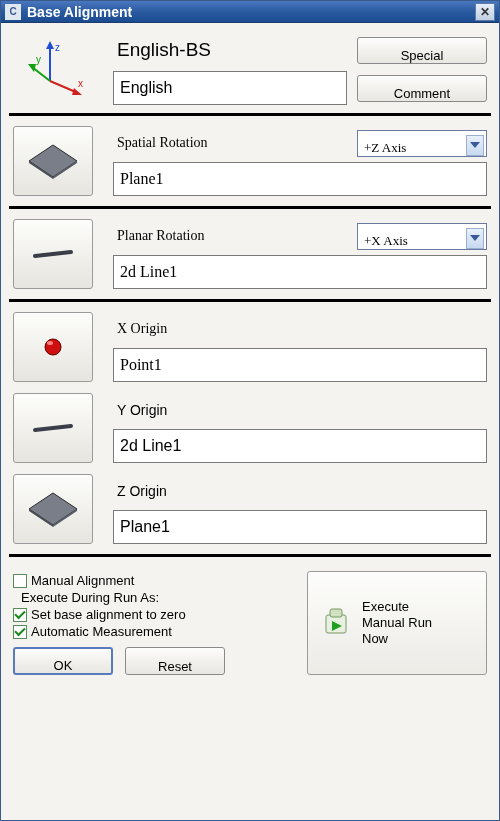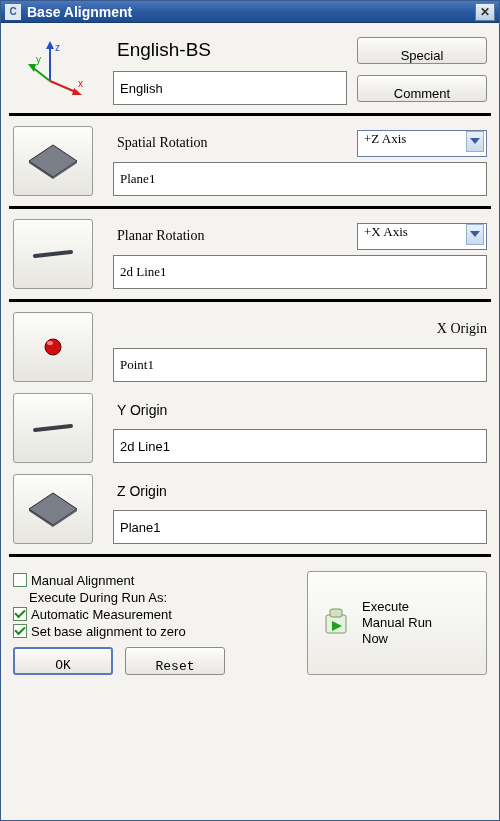--- a/index.html
+++ b/index.html
@@ -69,30 +69,30 @@
     justify-content: center;
     font-size: 13px;
     cursor: default;
     padding: 0 8px;
   }
   .input {
     background: #fff;
     border: 1px solid #7a7a7a;
     height: 26px;
     padding: 16px 6px;
-    font-size: 13px;
+    font-size: 16px;
     display: flex;
     align-items: center;
   }
   .select {
     background: #fff;
     border: 1px solid #6a7aa0;
     height: 27px;
     display: flex;
-    align-items: flex-start;
+    align-items: flex-end;
     font-size: 13px;
     padding: 0 2px 0 6px;
   }
   .select-caret {
     margin-left: auto;
     width: 18px; height: 21px;
     background: linear-gradient(to bottom,#e8f0fb,#c8daf0);
     border: 1px solid #9ab0d0;
     display:flex;align-items:center;justify-content:center;
   }
@@ -118,21 +118,21 @@
   .sec {
     display: grid;
     grid-template-columns: 90px 1fr 130px;
     grid-template-rows: 30px 30px;
     column-gap: 10px;
     row-gap: 6px;
     align-items: center;
     padding: 4px 2px;
     font-family: Liberation Serif, serif;
   }
-  .sec.nosel { grid-template-columns: 90px 1fr; text-align: right; }
+  .sec.nosel { grid-template-columns: 90px 1fr; }
   .sec-icon {
     grid-row: 1 / span 2;
     width: 80px; height: 70px;
     background: linear-gradient(to bottom, #fdfdfb, #e6e5df);
     border: 1px solid #9a9a9a;
     border-radius: 3px;
     display:flex;align-items:center;justify-content:center;
   }
   .sec-label { font-size: 14px; padding-left:4px; }
   .sec-input { grid-column: 2 / -1; }
@@ -146,21 +146,21 @@
     padding: 4px 2px;
     margin-top: 2px;
   }
   
   .footer {
     display: flex;
     gap: 10px;
     padding: 6px 2px 2px 2px;
   }
   .footer-left { flex: 1; }
-  .chk-row { display:flex; align-items:flex-start; gap:4px; font-size:13px; margin: 2px 0; }
+  .chk-row { display:flex; align-items:flex-end; gap:4px; font-size:13px; margin: 2px 0; }
   .chk {
     width:14px;height:14px;border:1px solid #5a8a5a;background:#fff;
     display:flex;align-items:center;justify-content:center;
   }
   .chk.checked::after{
     content:"";
     width:8px;height:4px;
     border-left:2px solid #1a8a1a;
     border-bottom:2px solid #1a8a1a;
     transform: rotate(-45deg) translate(1px,-1px);
@@ -172,21 +172,21 @@
     border-radius: 3px;
     display:flex;
     align-items:center;
     gap:8px;
     padding: 6px 10px;
   }
   .exec-icon {
     width:36px;height:36px;
     display:flex;align-items:center;justify-content:center;
   }
-  .footer-btns { display:flex; gap:12px; margin-top:8px;font-family:Liberation Mono, monospace; }
+  .footer-btns { display:flex; gap:12px; margin-top:8px; }
   .footer-btns .btn { width: 100px; height: 28px; }
   .footer-btns .btn.ok { border: 2px solid #5a7ac0; }
 </style>
 </head>
 <body>
 
 <div class="window">
 
   <div class="titlebar">
     <span class="titlebar-icon">C</span>
@@ -310,28 +310,28 @@
     </div>
 
     <div class="hr"></div>
 
     <div class="footer">
       <div class="footer-left">
         <div class="chk-row">
           <span class="chk"></span>
           <span>Manual Alignment</span>
         </div>
-        <div class="chk-row" style="margin-left:16px">Execute During Run As:</div>
+        <div class="chk-row" style="margin-left:8px">Execute During Run As:</div>
+        <div class="chk-row">
+          <span class="chk checked"></span>
+          <span>Set base alignment to zero</span>
+        </div>
         <div class="chk-row">
           <span class="chk checked"></span>
           <span>Automatic Measurement</span>
-        </div>
-        <div class="chk-row">
-          <span class="chk checked"></span>
-          <span>Set base alignment to zero</span>
         </div>
         <div class="footer-btns">
           <div class="btn ok">
               <span>OK</span>
             </div>
           <div class="btn">
               <span>Reset</span>
             </div>
         </div>
       </div>

